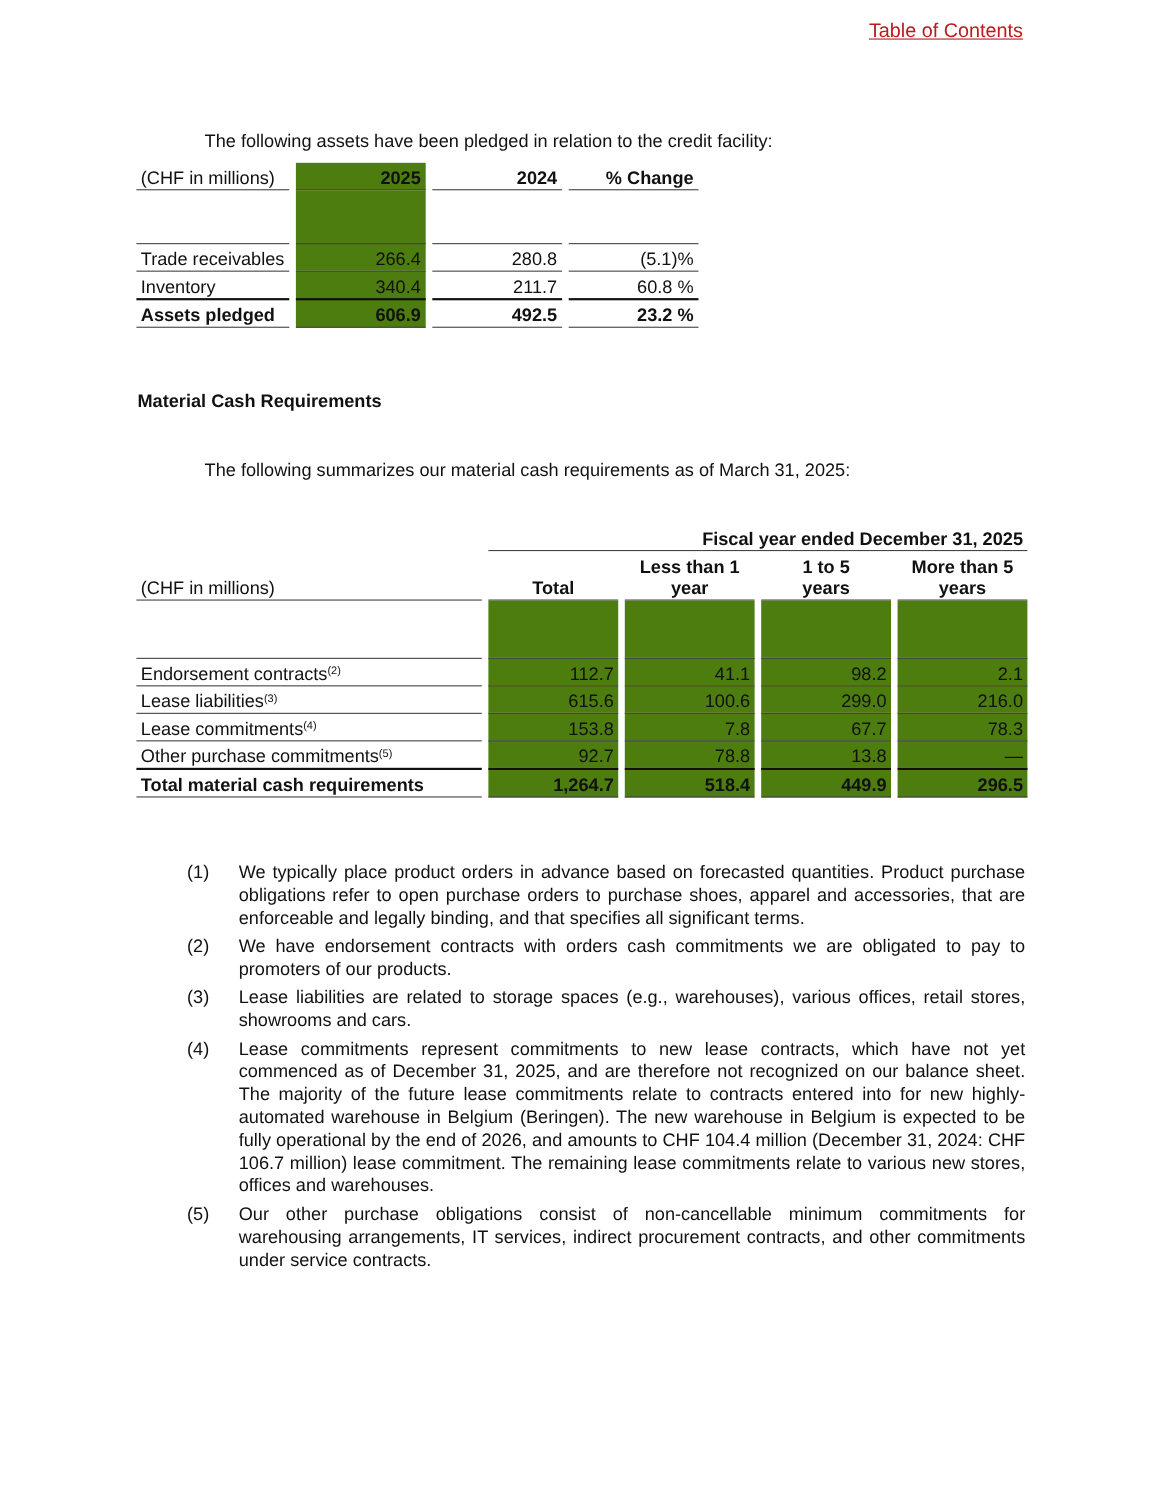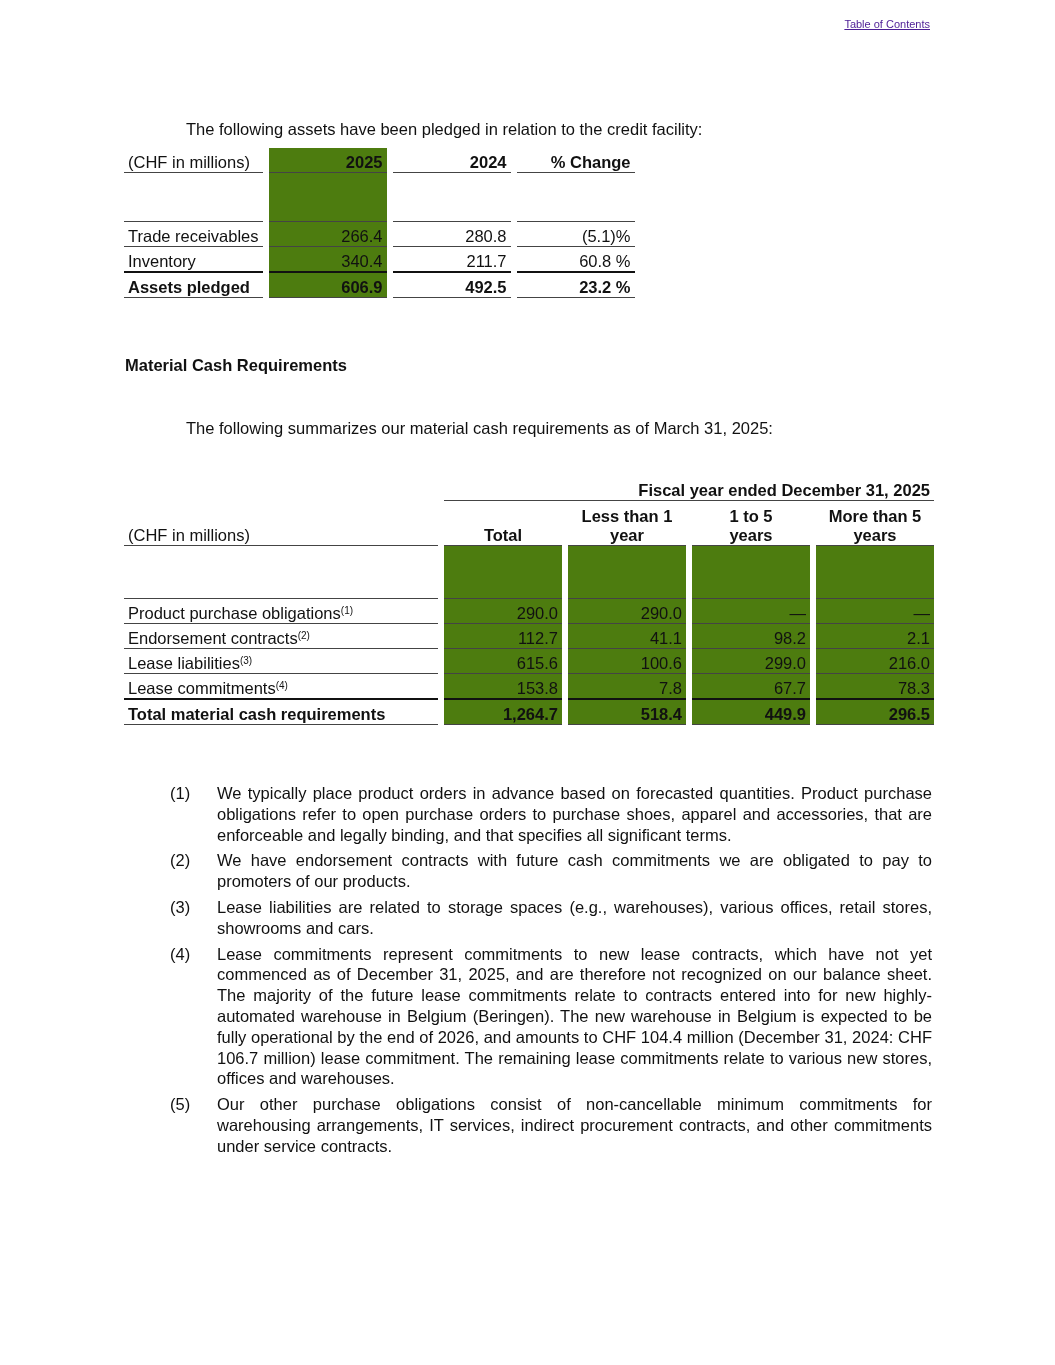--- a/index.html
+++ b/index.html
@@ -1,22 +1,22 @@
 <!DOCTYPE html>
 <html><head>
 <meta charset="utf-8">
 <style>
   html, body { margin: 0; padding: 0; background: #ffffff; }
   body {
     width: 1055px; height: 1365px; position: relative; overflow: hidden;
     font-family: "Liberation Sans", sans-serif; color: #111; font-size: 16.5px;
   }
   .toc-link {
-    position: absolute; top: 18px; right: 125px; color: #4c1d95;
-    text-decoration: underline; font-size: 11px; cursor: pointer;
+    position: absolute; top: 18px; right: 125px; color: #b91c1c;
+    text-decoration: underline; font-size: 18px; cursor: pointer;
   }
   .intro { position: absolute; left: 186px; font-size: 16.5px; text-align: right; }
   .section-title { position: absolute; left: 125px; top: 356px; font-weight: bold; font-size: 16.5px; }
 
   
   table.fin { position: absolute; left: 124px; border-collapse: separate; border-spacing: 0; font-size: 16.5px; }
   table.fin td, table.fin th { padding: 0 4px; height: 24px; vertical-align: bottom; line-height: 19px; }
   table.fin th { font-weight: bold; text-align: right; }
   table.fin td.num { text-align: right; margin-left: 40px; }
   td.gap, th.gap { width: 6px; padding: 0 !important; border: none !important; background: transparent !important; }
@@ -138,62 +138,62 @@
         <td class="gap"></td>
         <td class="shade"></td>
         <td class="gap"></td>
         <td class="shade"></td>
         <td class="gap"></td>
         <td class="shade"></td>
   </tr>
   </tbody>
     <tbody id="t2-body">
       <tr>
-        <td class="bt"><span>Product purchase obligations</span><sup>(1)</sup></td>
-        <td class="gap"></td>
-        <td class="num shade bt">290.0</td>
-        <td class="gap"></td>
-        <td class="num shade bt">290.0</td>
+        <td class="bt"><span>Endorsement contracts</span><sup>(2)</sup></td>
+        <td class="gap"></td>
+        <td class="num shade bt">112.7</td>
+        <td class="gap"></td>
+        <td class="num shade bt">41.1</td>
+        <td class="gap"></td>
+        <td class="num shade bt">98.2</td>
+        <td class="gap"></td>
+        <td class="num shade bt">2.1</td>
+      </tr>
+      <tr>
+        <td class="bt"><span>Lease liabilities</span><sup>(3)</sup></td>
+        <td class="gap"></td>
+        <td class="num shade bt">615.6</td>
+        <td class="gap"></td>
+        <td class="num shade bt">100.6</td>
+        <td class="gap"></td>
+        <td class="num shade bt">299.0</td>
+        <td class="gap"></td>
+        <td class="num shade bt">216.0</td>
+      </tr>
+      <tr>
+        <td class="bt"><span>Lease commitments</span><sup>(4)</sup></td>
+        <td class="gap"></td>
+        <td class="num shade bt">153.8</td>
+        <td class="gap"></td>
+        <td class="num shade bt">7.8</td>
+        <td class="gap"></td>
+        <td class="num shade bt">67.7</td>
+        <td class="gap"></td>
+        <td class="num shade bt">78.3</td>
+      </tr>
+      <tr>
+        <td class="bt"><span>Other purchase commitments</span><sup>(5)</sup></td>
+        <td class="gap"></td>
+        <td class="num shade bt">92.7</td>
+        <td class="gap"></td>
+        <td class="num shade bt">78.8</td>
+        <td class="gap"></td>
+        <td class="num shade bt">13.8</td>
         <td class="gap"></td>
         <td class="num shade bt">—</td>
-        <td class="gap"></td>
-        <td class="num shade bt">—</td>
-      </tr>
-      <tr>
-        <td class="bt"><span>Endorsement contracts</span><sup>(2)</sup></td>
-        <td class="gap"></td>
-        <td class="num shade bt">112.7</td>
-        <td class="gap"></td>
-        <td class="num shade bt">41.1</td>
-        <td class="gap"></td>
-        <td class="num shade bt">98.2</td>
-        <td class="gap"></td>
-        <td class="num shade bt">2.1</td>
-      </tr>
-      <tr>
-        <td class="bt"><span>Lease liabilities</span><sup>(3)</sup></td>
-        <td class="gap"></td>
-        <td class="num shade bt">615.6</td>
-        <td class="gap"></td>
-        <td class="num shade bt">100.6</td>
-        <td class="gap"></td>
-        <td class="num shade bt">299.0</td>
-        <td class="gap"></td>
-        <td class="num shade bt">216.0</td>
-      </tr>
-      <tr>
-        <td class="bt"><span>Lease commitments</span><sup>(4)</sup></td>
-        <td class="gap"></td>
-        <td class="num shade bt">153.8</td>
-        <td class="gap"></td>
-        <td class="num shade bt">7.8</td>
-        <td class="gap"></td>
-        <td class="num shade bt">67.7</td>
-        <td class="gap"></td>
-        <td class="num shade bt">78.3</td>
       </tr>
     </tbody>
   <tbody>
       <tr class="bold">
     <td class="bt2 bb">Total material cash requirements</td>
         <td class="gap"></td>
     <td class="num shade bt2 bb">1,264.7</td>
         <td class="gap"></td>
     <td class="num shade bt2 bb">518.4</td>
         <td class="gap"></td>
@@ -204,21 +204,21 @@
 </tbody>
   </table>
 
 <div class="footnotes" id="footnotes">
     <div class="fn">
       <span class="fn-num">(1)</span>
       <span class="fn-text">We typically place product orders in advance based on forecasted quantities. Product purchase obligations refer to open purchase orders to purchase shoes, apparel and accessories, that are enforceable and legally binding, and that specifies all significant terms.</span>
     </div>
     <div class="fn">
       <span class="fn-num">(2)</span>
-      <span class="fn-text">We have endorsement contracts with future cash commitments we are obligated to pay to promoters of our products.</span>
+      <span class="fn-text">We have endorsement contracts with orders cash commitments we are obligated to pay to promoters of our products.</span>
     </div>
     <div class="fn">
       <span class="fn-num">(3)</span>
       <span class="fn-text">Lease liabilities are related to storage spaces (e.g., warehouses), various offices, retail stores, showrooms and cars.</span>
     </div>
     <div class="fn">
       <span class="fn-num">(4)</span>
       <span class="fn-text">Lease commitments represent commitments to new lease contracts, which have not yet commenced as of December 31, 2025, and are therefore not recognized on our balance sheet. The majority of the future lease commitments relate to contracts entered into for new highly-automated warehouse in Belgium (Beringen). The new warehouse in Belgium is expected to be fully operational by the end of 2026, and amounts to CHF 104.4 million (December 31, 2024: CHF 106.7 million) lease commitment. The remaining lease commitments relate to various new stores, offices and warehouses.</span>
     </div>
     <div class="fn">

